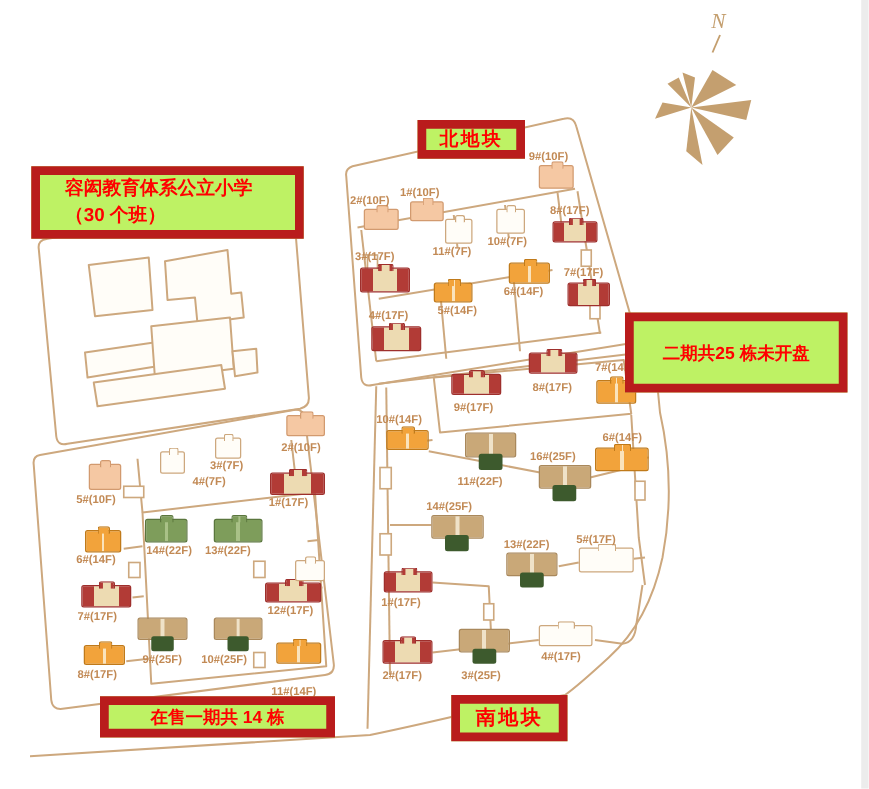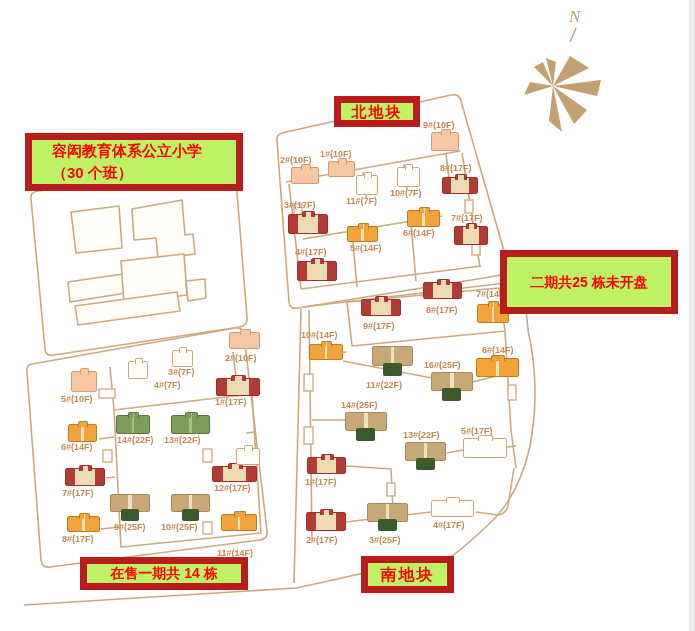--- a/index.html
+++ b/index.html
@@ -241,21 +241,21 @@
   </div>
 
   <div class="tag center" id="north-box" style="left:334px;top:96px;width:86px;height:31px;">
     <span>北地块</span>
   </div>
 
   <div class="tag center" id="phase2-box" style="left:500px;top:214px;width:178px;height:64px;">
     <span>二期共25 栋未开盘</span>
   </div>
 
-  <div class="tag center" id="phase1-box" style="left:80px;top:557px;width:168px;height:33px;">
+  <div class="tag center" id="phase1-box" style="left:80px;top:557px;width:188px;height:33px;">
     <span>在售一期共 14 栋</span>
   </div>
 
   <div class="tag center" id="south-box" style="left:361px;top:556px;width:93px;height:37px;">
     <span>南地块</span>
   </div>
 
 </div>
 
 </body></html>

